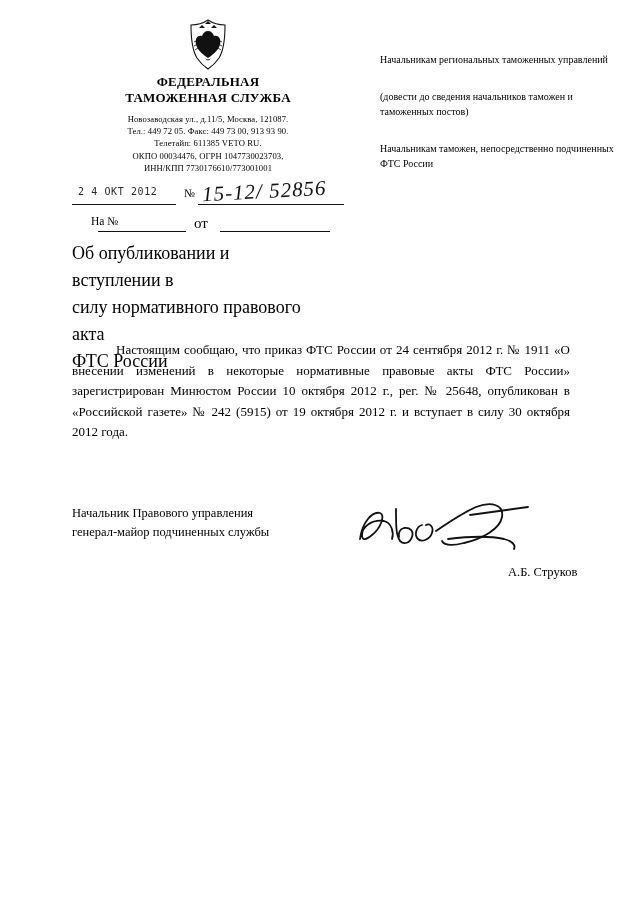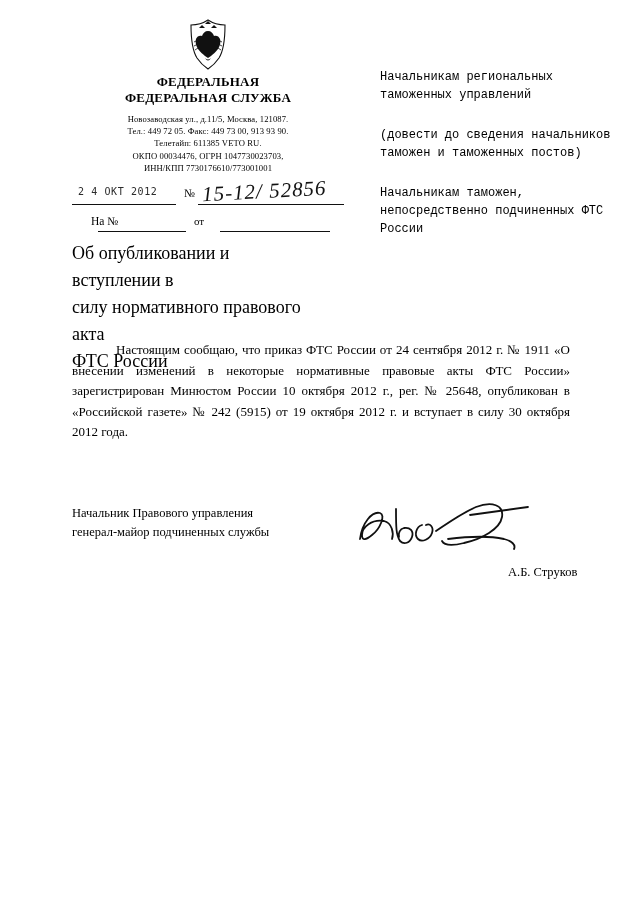--- a/index.html
+++ b/index.html
@@ -112,21 +112,21 @@
     position: absolute;
     left: 0px;
     top: 1px;
     font-size: 11.5px;
     margin-left: 19px;
   }
   .fromlbl {
     position: absolute;
     left: 122px;
     top: 1px;
-    font-size: 11px;
+    font-size: 15px;
   }
   .rule-c {
     position: absolute;
     left: 26px;
     top: 17px;
     width: 88px;
     border-bottom: 1px solid #111;
   }
   .rule-d {
     position: absolute;
@@ -143,25 +143,24 @@
     top: 240px;
     width: 250px;
     font-size: 18px;
     line-height: 1.5;
   }
 
   
   .addressee {
     position: absolute;
     left: 380px;
-    top: 68px;
+    top: 52px;
     width: 240px;
-    font-size: 12px;
+    font-size: 10px;
     line-height: 1.5;
-    font-family: Liberation Mono, monospace;
   }
   .addressee p { margin: 0 0 16px 0; }
   .addressee p.gap { margin-bottom: 22px; }
 
   
   .body-text {
     position: absolute;
     left: 72px;
     top: 340px;
     width: 498px;
@@ -214,21 +213,21 @@
         <path d="M23 13 C20 13 18 15 17 18 C15 17 12 18 11 21 C10 24 11 28 13 31 C15 34 18 36 20 38 L23 40 L26 38 C28 36 31 34 33 31 C35 28 36 24 35 21 C34 18 31 17 29 18 C28 15 26 13 23 13 Z"></path>
 
         <path d="M13 22 l-4 2 M13 26 l-4 2 M13 30 l-3 2" stroke="#111" stroke-width="0.8" fill="none"></path>
         <path d="M33 22 l4 2 M33 26 l4 2 M33 30 l3 2" stroke="#111" stroke-width="0.8" fill="none"></path>
 
         <path d="M20 40 q3 5 6 0 q-3 3 -6 0 Z"></path>
       </g>
     </svg>
     <div class="org-name">
       <div>ФЕДЕРАЛЬНАЯ</div>
-      <div>ФЕДЕРАЛЬНАЯ СЛУЖБА</div>
+      <div>ТАМОЖЕННАЯ СЛУЖБА</div>
     </div>
     <div class="contact">
       <div>Новозаводская  ул.,  д.11/5,  Москва,  121087.</div>
       <div>Тел.: 449 72 05.   Факс: 449 73 00, 913 93 90.</div>
       <div>Телетайп: 611385 VETO RU.</div>
       <div>ОКПО 00034476,   ОГРН 1047730023703,</div>
       <div>ИНН/КПП 7730176610/773001001</div>
     </div>
   </div>
 

